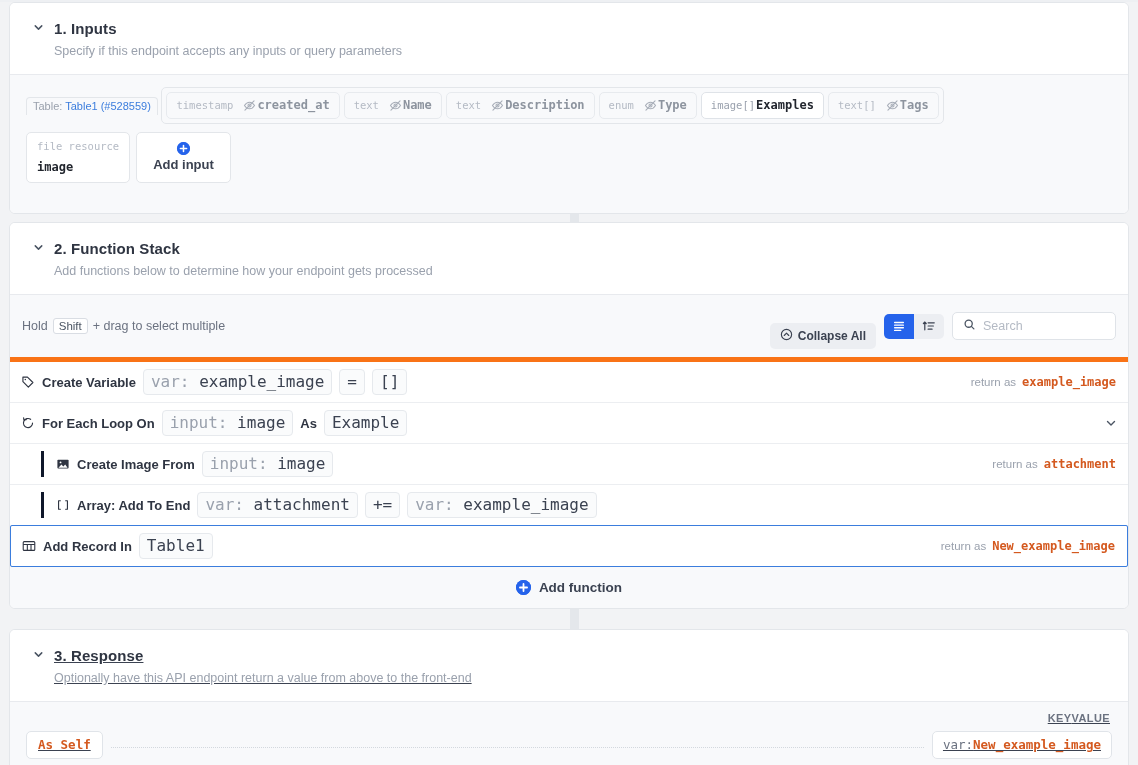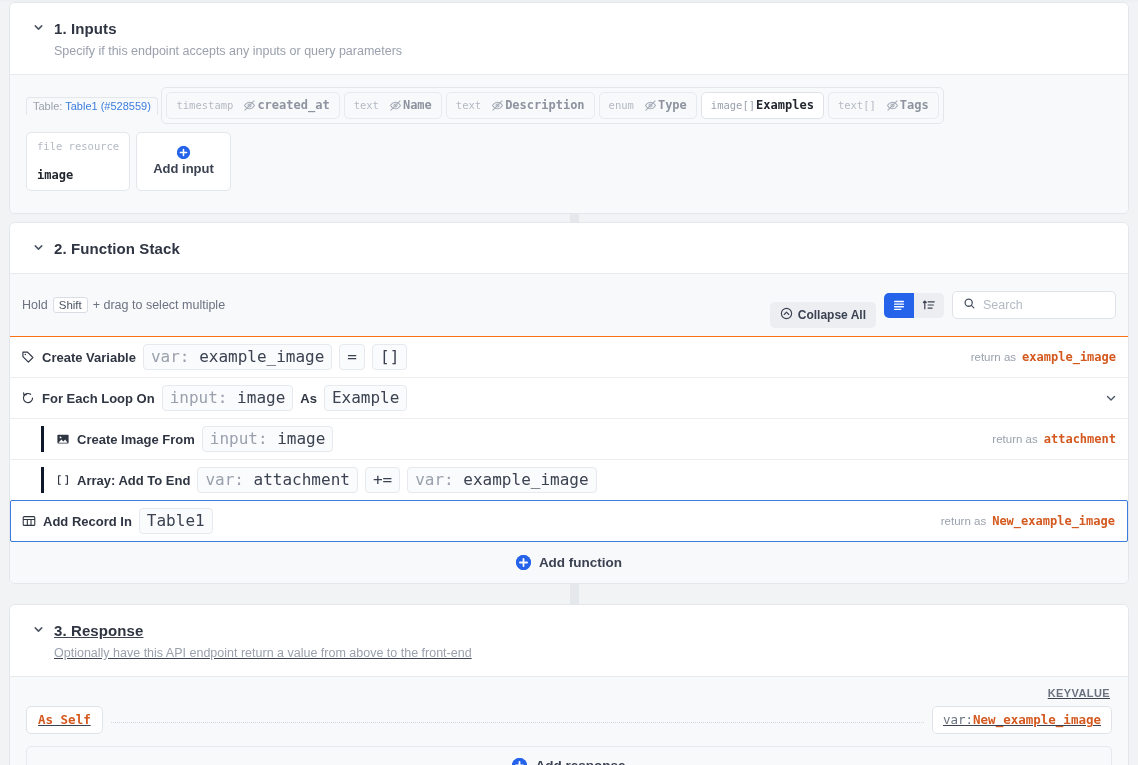--- a/index.html
+++ b/index.html
@@ -94,41 +94,41 @@
     font-family: "DejaVu Sans Mono", monospace;
     font-size: 12px; color: #8d949f; font-weight: bold;
   }
   .field-pill.active .fp-name { color: #22262e; }
   .eye-off { width: 13px; height: 13px; flex: 0 0 13px; opacity: .85; }
   .eye-off svg { display: block; }
   .row2 { display: flex; gap: 6px; margin-top: 8px; align-items: stretch; }
   .res-pill {
     border: 1px solid #e3e6ea; border-radius: 5px; background: #ffffff;
     padding: 7px 10px 8px 10px;
-    display: flex; flex-direction: column; gap: 16px; min-width: 84px;
+    display: flex; flex-direction: column; gap: 8px; min-width: 84px;
   }
   .add-input-btn {
     border: 1px solid #e3e6ea; border-radius: 5px; background: #ffffff;
     padding: 6px 16px 7px 16px;
     display: flex; flex-direction: column; align-items: center; justify-content: center; gap: 2px;
     cursor: pointer;
   }
   .plus-circle {
     width: 13px; height: 13px; border-radius: 50%;
     background: #2563eb; color: #fff;
     display: flex; align-items: center; justify-content: center;
     font-size: 11px; line-height: 1; font-weight: bold;
   }
   .plus-circle svg { display:block; }
   .add-input-label { font-size: 13px; color: #3b4251; font-weight: bold; }
 
   
   .fs-toolbar {
     background: #f8f9fb;
-    border-bottom: 1px solid #f97316;
+    border-bottom: 5px solid #f97316;
     padding: 8px 12px;
     display: flex; align-items: center; justify-content: space-between;
   }
   .hint { font-size: 12.5px; color: #6b7280; display: flex; align-items: center; gap: 5px; }
   .kbd {
     border: 1px solid #d9dde3; border-radius: 3px; background: #fff;
     padding: 1px 5px; font-size: 11.5px; color: #4b5563;
   }
   .tb-right { display: flex; align-items: center; gap: 8px; }
   .collapse-btn {
@@ -355,20 +355,21 @@
   <div class="panel" style="margin-top:8px;">
     <div class="panel-head">
       <div class="panel-title-row">
         <span class="chev">
           <svg width="13" height="13" viewBox="0 0 16 16" fill="none" stroke="#4b5563" stroke-width="1.8" stroke-linecap="round" stroke-linejoin="round">
               <polyline points="4,6 8,10 12,6"></polyline>
             </svg>
         </span>
         <span class="panel-title">2. Function Stack</span>
       </div>
+      <div class="panel-sub">Add functions below to determine how your endpoint gets processed</div>
     </div>
 
     <div class="fs-toolbar">
       <div class="hint">
         <span>Hold</span>
         <span class="kbd">Shift</span>
         <span>+ drag to select multiple</span>
       </div>
       <div class="tb-right">
         <button class="collapse-btn">

